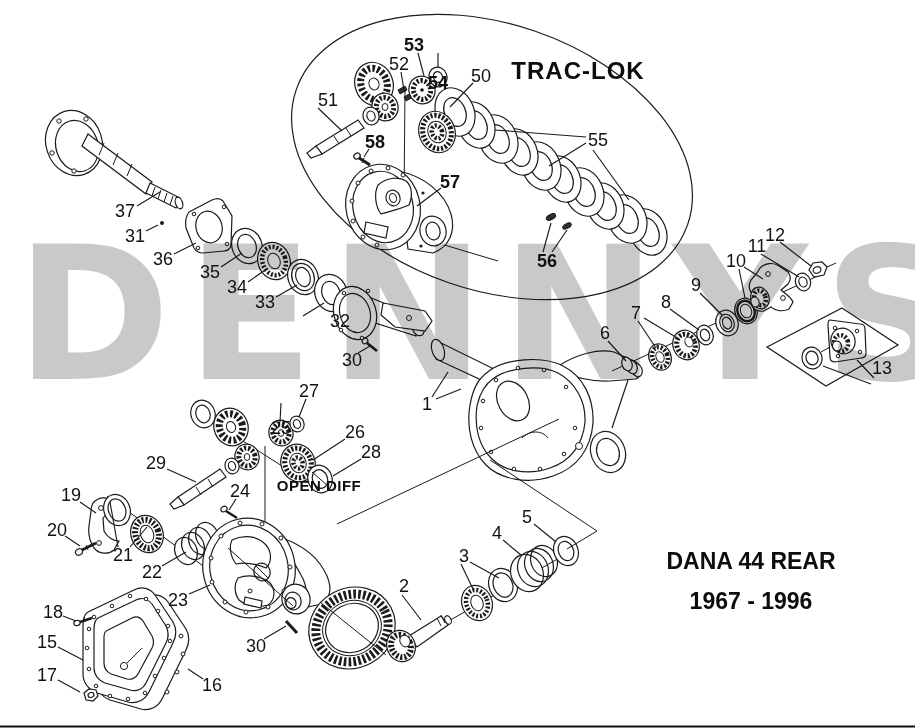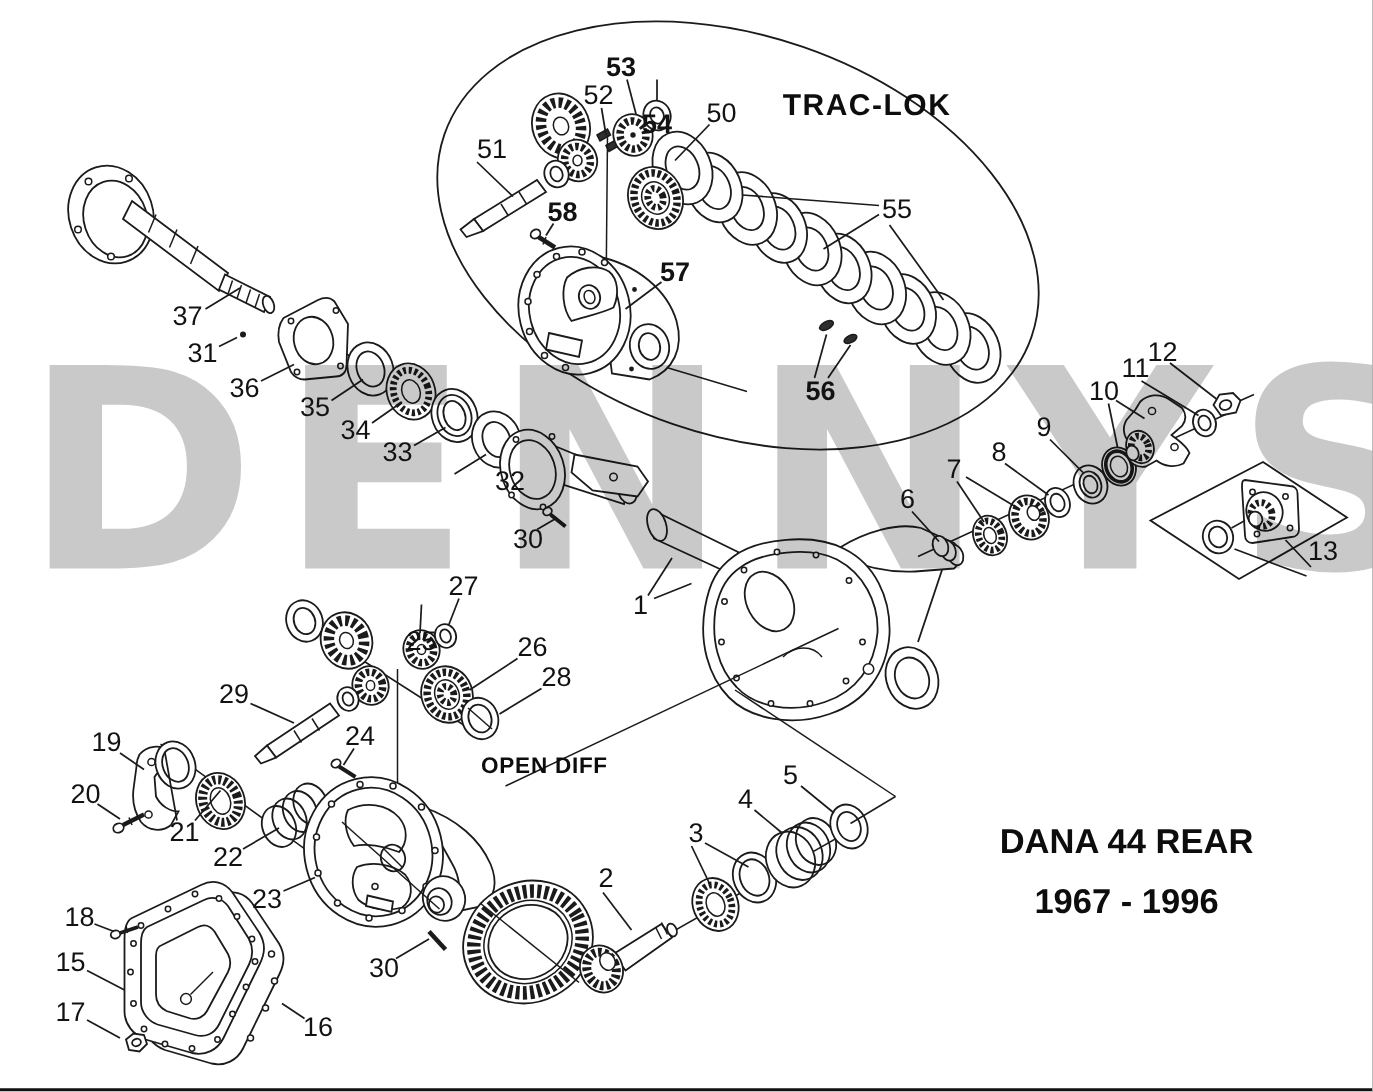--- a/index.html
+++ b/index.html
@@ -28,21 +28,21 @@
     color:var(--wm,#c9c9c9);mix-blend-mode:multiply;
     pointer-events:none;white-space:nowrap;
   }
   #text-layer{position:absolute;left:0;top:0;width:100%;height:100%;z-index:3;pointer-events:none;}
   .callout{
     position:absolute;transform:translate(-50%,-50%);
     font-size:18px;color:#121212;white-space:nowrap;
   }
   .callout.bold{font-weight:700;}
   .diagram-label{position:absolute;transform:translate(-50%,-50%);color:#0d0d0d;white-space:nowrap;}
-  #trac-lok-label{font-size:20px;font-weight:700;letter-spacing:1px;}
+  #trac-lok-label{font-size:24px;font-weight:700;letter-spacing:1px;}
   #open-diff-label{font-size:15px;font-weight:700;letter-spacing:0.5px;}
   .title-line{position:absolute;transform:translate(-50%,-50%);font-size:23px;font-weight:700;color:#0d0d0d;white-space:nowrap;}
   #leader-lines line{stroke:var(--line,#1b1b1b);stroke-width:1.15;}
 </style>
 </head>
 <body>
 
 <div id="stage">
 
   <svg id="artwork" width="915" height="728" viewBox="0 0 915 728">
@@ -567,21 +567,21 @@
         <line x1="470" y1="562" x2="499" y2="578"></line>
         <line x1="503" y1="540" x2="521" y2="555"></line>
         <line x1="534" y1="524" x2="556" y2="542"></line>
       </g>
   </svg>
 
   <div id="watermark">DENNYS</div>
 
   <div id="text-layer">
     <div id="trac-lok-label" class="diagram-label" style="left:578px;top:71px;">TRAC-LOK</div>
-    <div id="open-diff-label" class="diagram-label" style="left:319px;top:511px;margin-left:44px;">OPEN DIFF</div>
+    <div id="open-diff-label" class="diagram-label" style="left:319px;top:485px;">OPEN DIFF</div>
     <div class="title-line" style="left:751px;top:561px;">DANA 44 REAR</div>
     <div class="title-line" style="left:751px;top:601px;">1967 - 1996</div>
     <div id="callouts">
         <div class="callout" style="left: 312px; top: 100px; margin-left: 16px;">51</div>
         <div class="callout" style="left: 399px; top: 64px;">52</div>
         <div class="callout bold" style="left: 414px; top: 45px;">53</div>
         <div class="callout bold" style="left: 438px; top: 45px; margin-top: 38px;">54</div>
         <div class="callout" style="left: 481px; top: 76px;">50</div>
         <div class="callout bold" style="left: 375px; top: 142px;">58</div>
         <div class="callout bold" style="left: 450px; top: 182px;">57</div>

